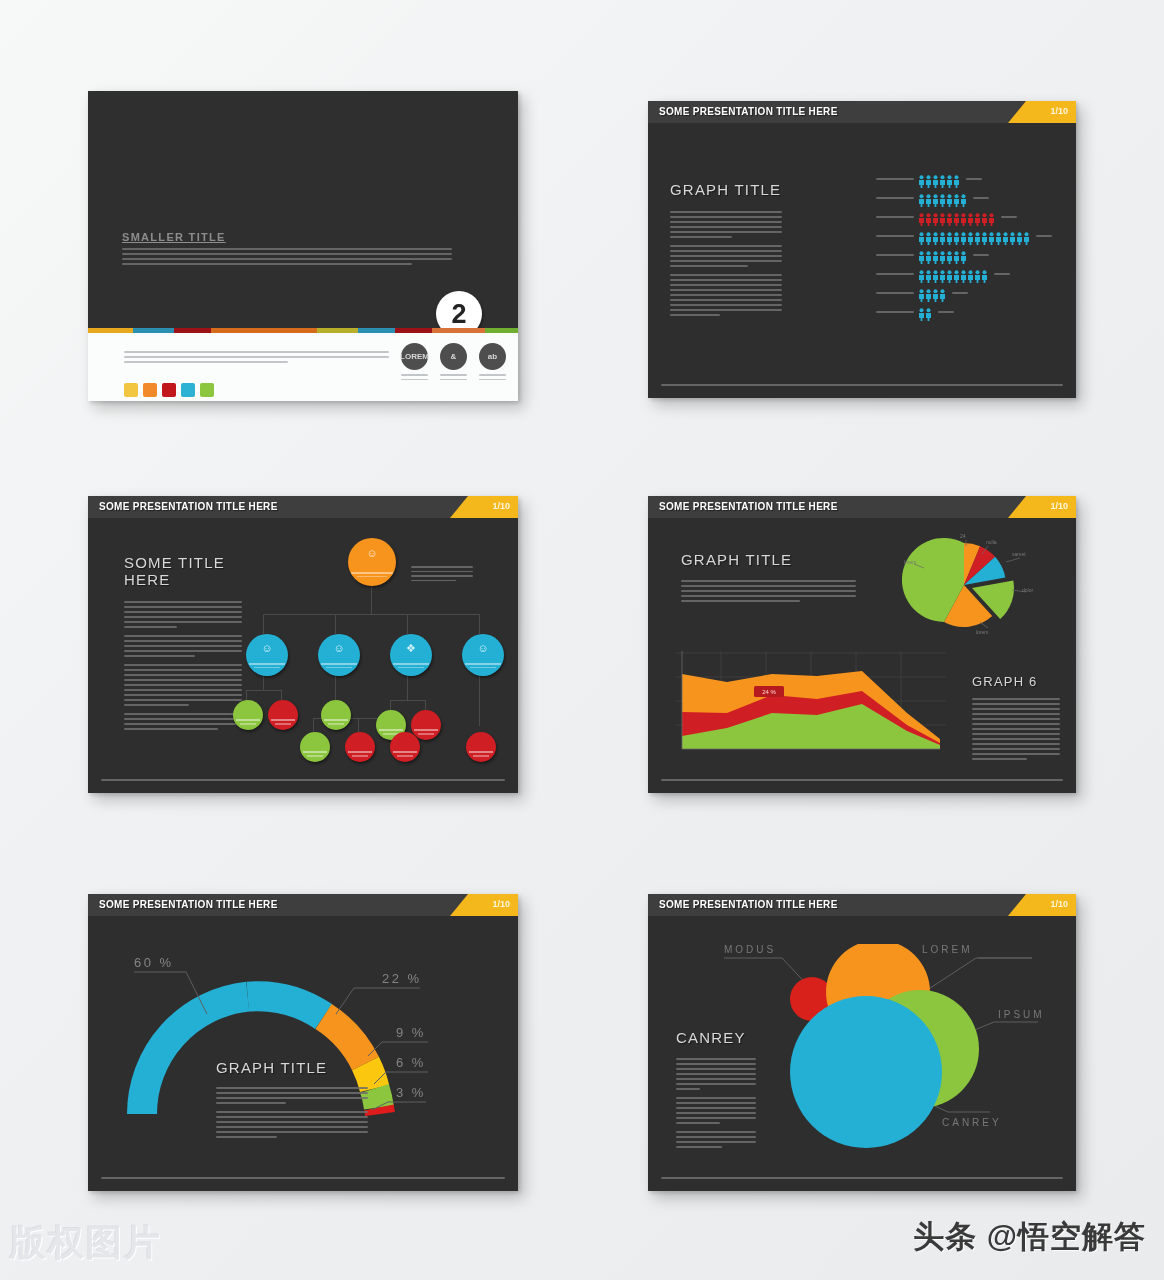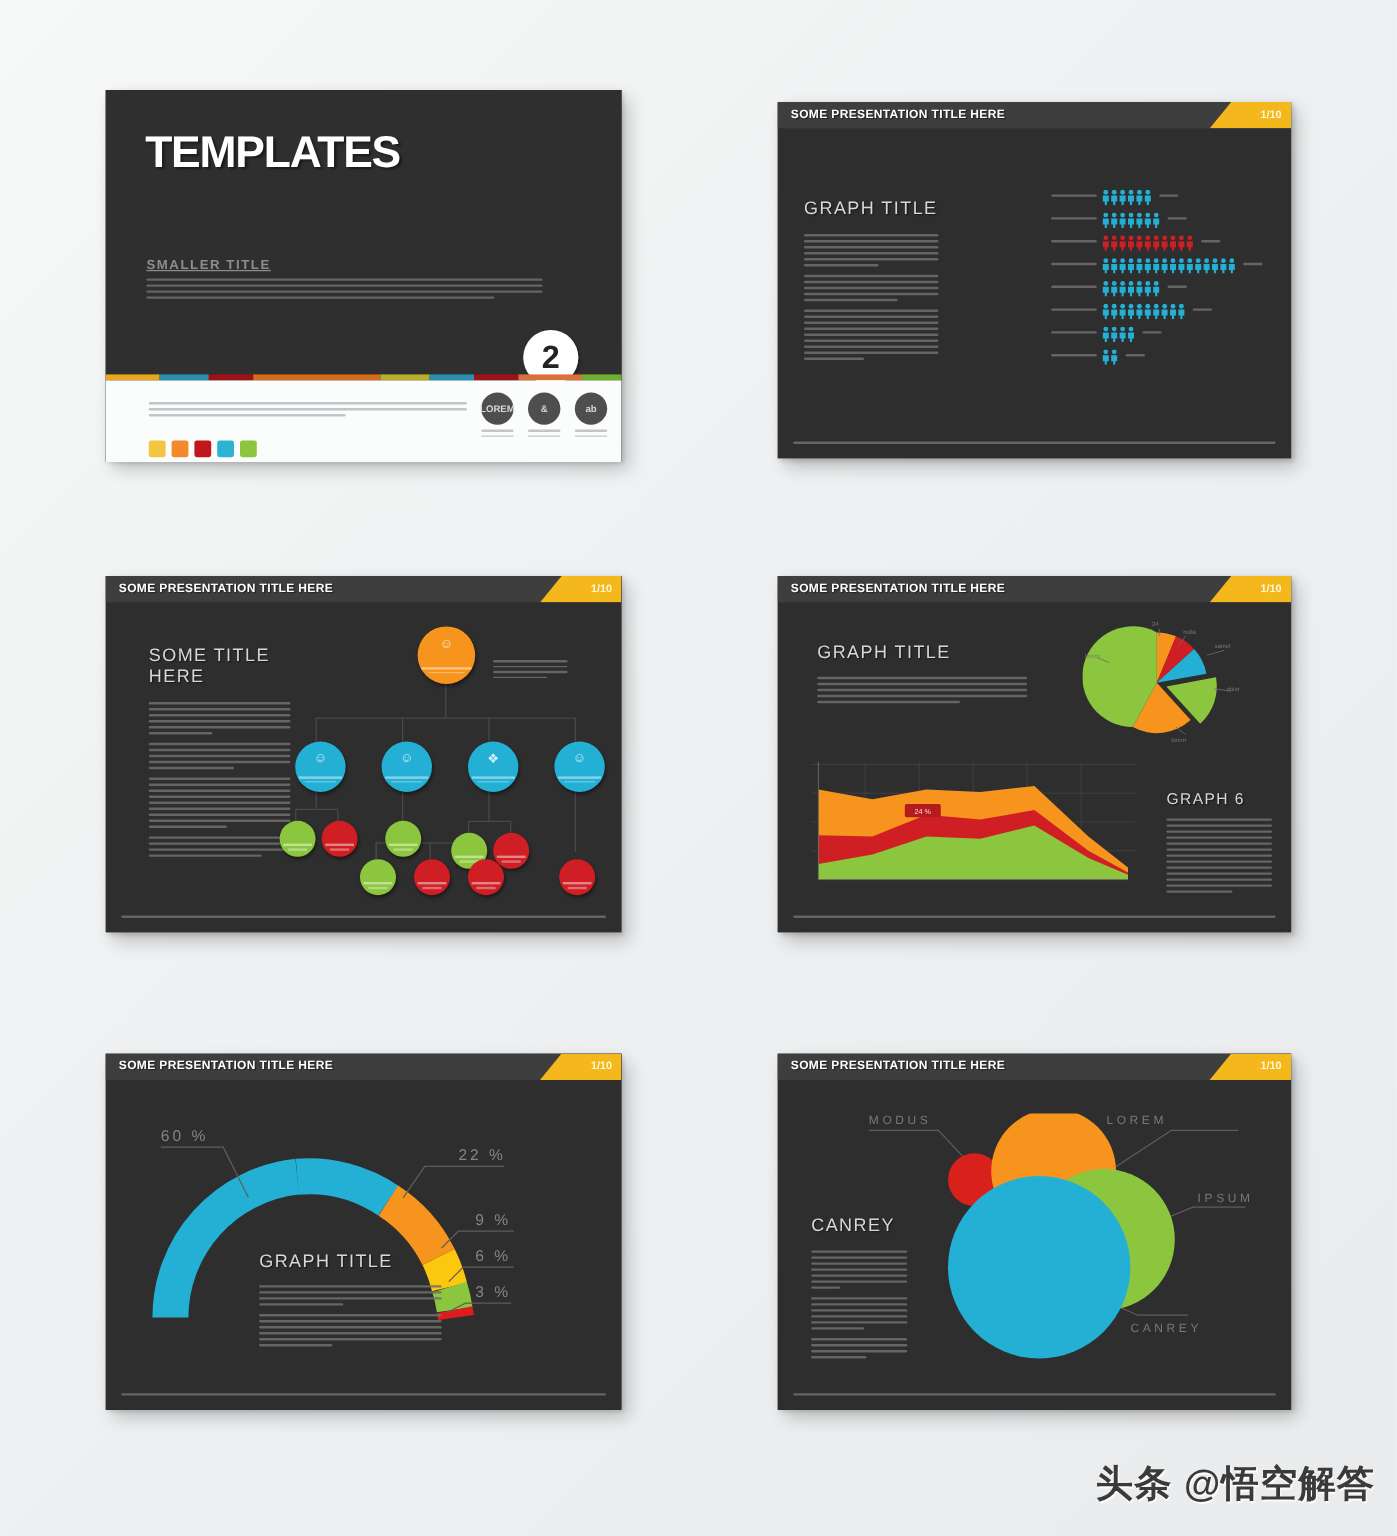--- a/index.html
+++ b/index.html
@@ -14,20 +14,21 @@
     width: 1164px; height: 1280px;
     background: linear-gradient(135deg,#f7f8f8 0%,#eef0f1 45%,#e9ebec 100%);
   }
 
   
   .slide {
     position: absolute;
     background: #2e2e2e;
     box-shadow: 6px 7px 14px rgba(0,0,0,.22), 2px 2px 4px rgba(0,0,0,.16);
     overflow: hidden;
+    margin-top: 16px;
   }
   .slide.s1 { left: 88px;  top: 75px;  width: 430px; height: 310px; }
   .slide.s2 { left: 648px; top: 85px;  width: 428px; height: 297px; }
   .slide.s3 { left: 88px;  top: 480px; width: 430px; height: 297px; }
   .slide.s4 { left: 648px; top: 480px; width: 428px; height: 297px; }
   .slide.s5 { left: 88px;  top: 878px; width: 430px; height: 297px; }
   .slide.s6 { left: 648px; top: 878px; width: 428px; height: 297px; }
 
   
   .cover-dark { position:absolute; left:0; top:0; right:0; height:237px; background:#302f2f; }
@@ -154,21 +155,20 @@
 <body>
 
 <div id="stage">
 
   <div class="wm-diag">Dreamstime</div>
   <div class="wm-diag2">time</div>
 
   <div class="slide s1">
     <div class="cover-dark"></div>
     <div class="cover-title">
-      <div>TEMPLATES</div>
     </div>
     <div class="cover-sub">SMALLER TITLE</div>
     <div class="cover-body">
       <div class="tl" style="width:100%"></div>
       <div class="tl" style="width:100%"></div>
       <div class="tl" style="width:100%"></div>
       <div class="tl" style="width:88%"></div>
     </div>
     <div class="cover-num">2</div>
 
@@ -974,15 +974,16 @@
       <circle cx="170" cy="48" r="52" fill="#f7941e"></circle>
       <circle cx="212" cy="105" r="59" fill="#8cc63e"></circle>
       <circle cx="158" cy="128" r="76" fill="#24b0d4"></circle>
     </svg>
 
     <div class="ftr">
       <div class="tl" style="width:100%;height:1.5px"></div>
     </div>
   </div>
 
+  <div class="wm-left">版权图片</div>
   <div class="wm-right">头条 @悟空解答</div>
 
 </div>
 
 </body></html>

